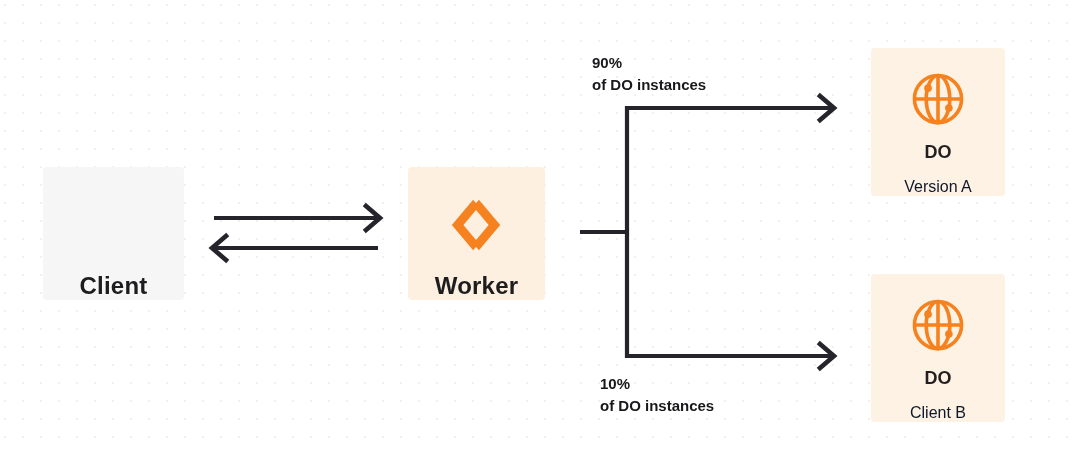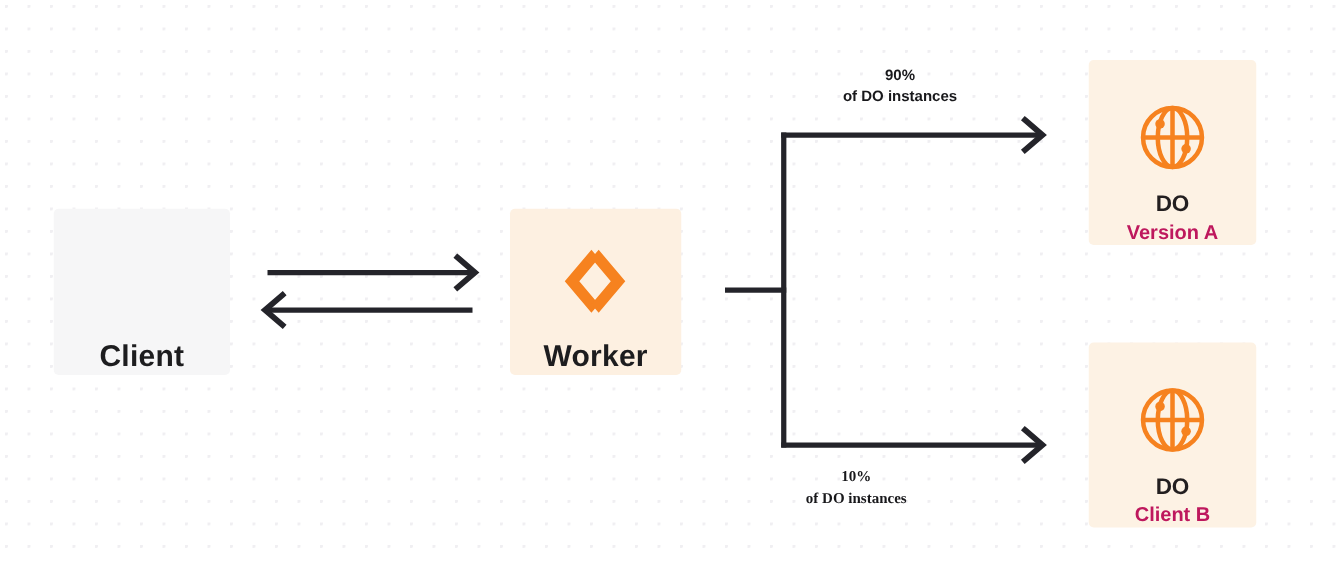--- a/index.html
+++ b/index.html
@@ -57,44 +57,43 @@
     letter-spacing: 0.2px;
   }
   .node-title-do {
     font-size: 18px;
     font-weight: bold;
     color: #231f20;
     margin-top: 14px;
   }
   .node-sub {
     font-size: 16px;
-    font-weight: 700;
-    color: #be185d;
-    margin-top: 4px;
+    font-weight: 400;
+    color: #0f172a;
+    margin-top: 15px;
   }
   .worker-label {
     margin-top: 16px;
   }
 
   
   .icon-worker { width: 62px; height: 62px; display: block; }
   .icon-globe  { width: 58px; height: 58px; display: block; }
 
   
   .edge-label {
     position: absolute;
-    text-align: center;
-    font-size: 12px;
+    font-size: 15px;
     font-weight: bold;
     color: #18181b;
     line-height: 1.45;
     white-space: nowrap;
   }
   .edge-label-top    { left: 592px; top: 52px;  width: 256px; }
-  .edge-label-bottom { left: 557px; top: 373px; width: 256px; font-family: Liberation Serif, serif; }
+  .edge-label-bottom { left: 600px; top: 373px; width: 256px; }
 
   
   #wires {
     position: absolute;
     left: 0; top: 0;
     width: 1072px; height: 452px;
     pointer-events: none;
   }
   .wire {
     fill: none;

